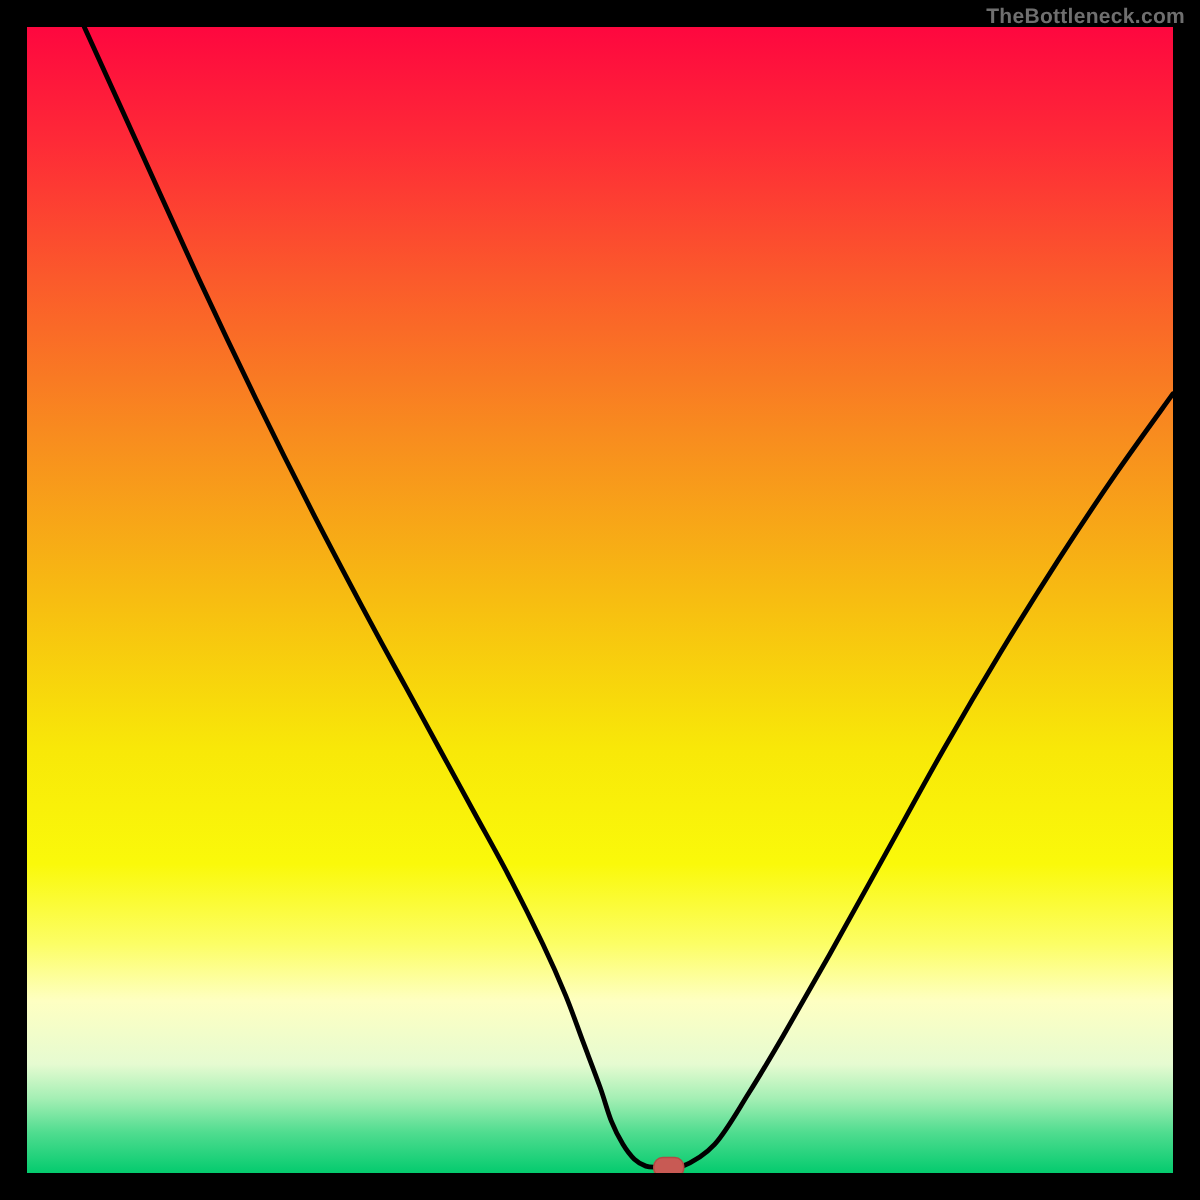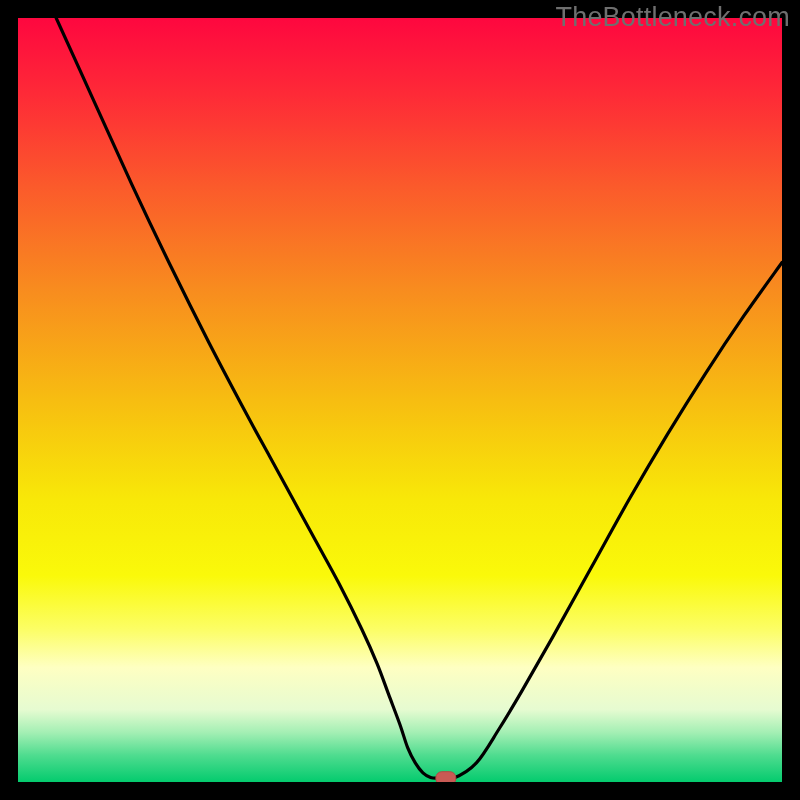--- a/index.html
+++ b/index.html
@@ -37,22 +37,22 @@
     left: 0;
     top: 0;
     width: 100%;
     height: 100%;
   }
   .watermark {
     position: absolute;
     top: 2px;
     right: 10px;
     color: #6f6f6f;
-    font-size: 27px;
-    font-weight: 400;
+    font-size: 14px;
+    font-weight: 700;
     letter-spacing: 0.2px;
     user-select: none;
   }
 </style>
 </head>
 <body>
 
 <div class="frame">
 
   <div class="plot-area">

